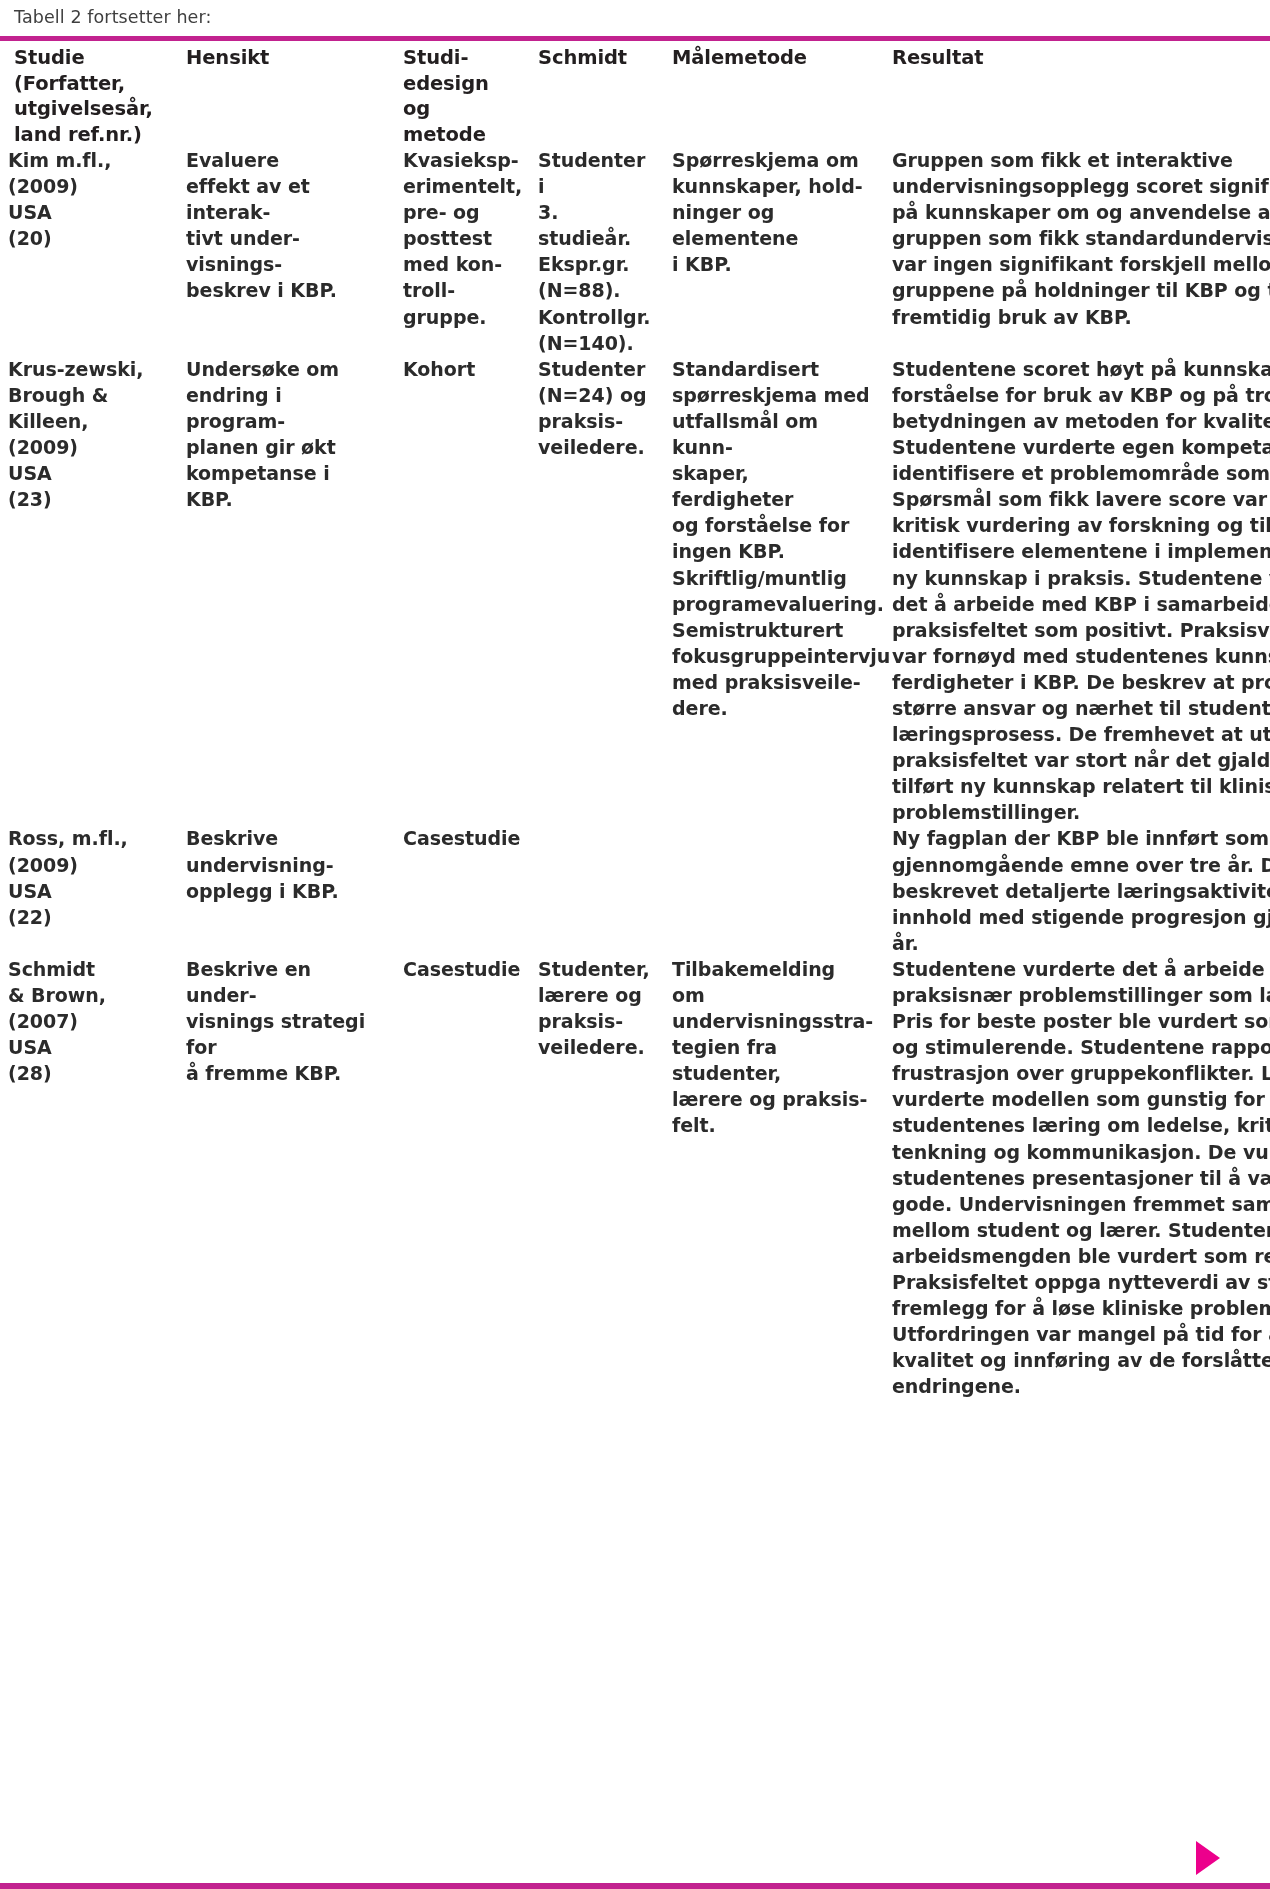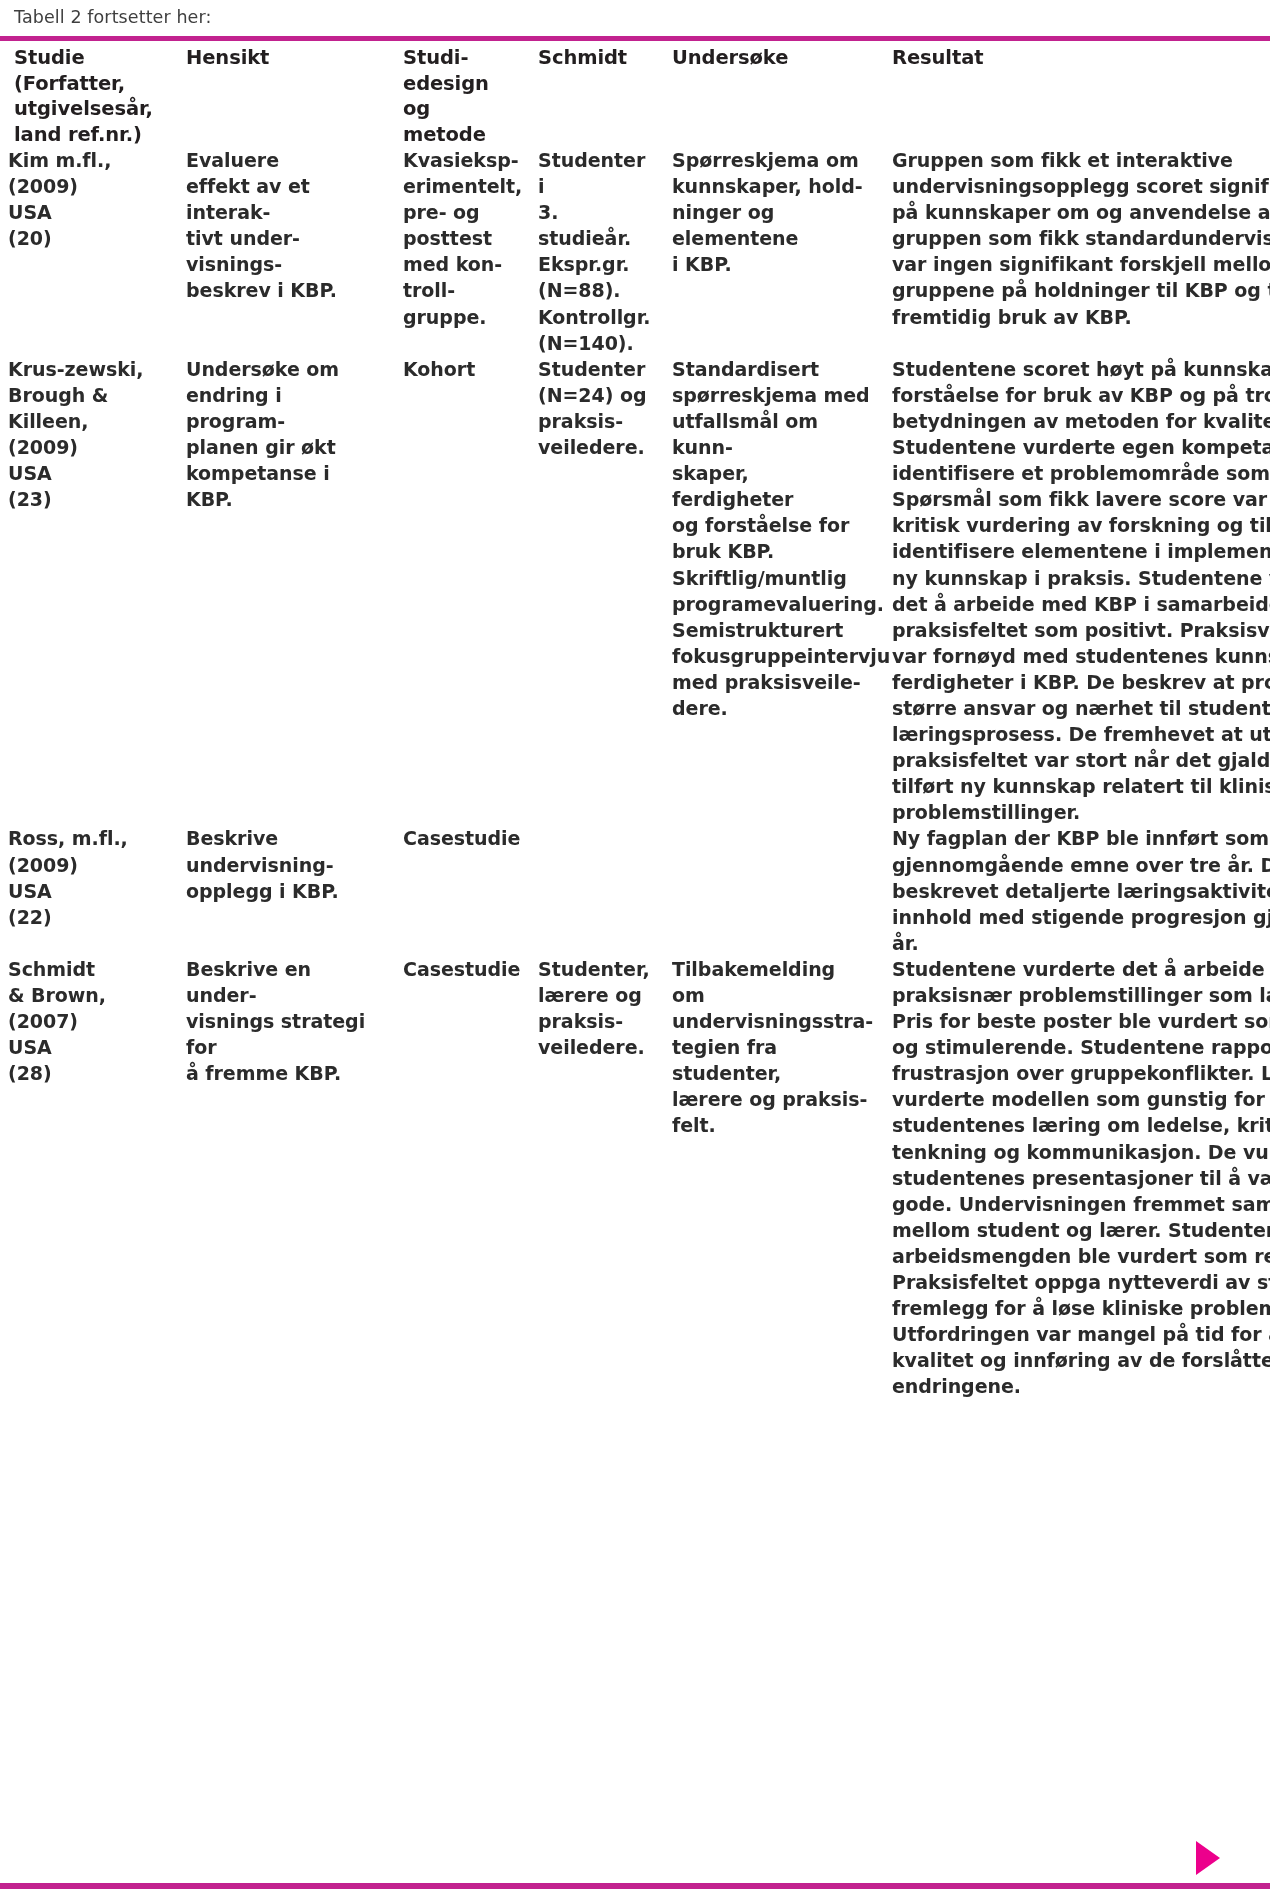--- a/index.html
+++ b/index.html
@@ -110,21 +110,21 @@
       <tr>
         <th class="c1">Studie
 (Forfatter,
 utgivelsesår,
 land ref.nr.)</th>
         <th class="c2">Hensikt</th>
         <th class="c3">Studi-
 edesign og
 metode</th>
         <th class="c4">Schmidt</th>
-        <th class="c5">Undersøke</th>
+        <th class="c5">Målemetode</th>
         <th class="c6">Resultat</th>
       </tr>
     </thead>
     <tbody>
       <tr>
         <td class="c1">Kim m.fl.,
 (2009)
 USA
 (20)</td>
         <td class="c2">Evaluere
@@ -164,21 +164,21 @@
         <td class="c3">Kohort</td>
         <td class="c4">Studenter
 (N=24) og
 praksis-
 veiledere.</td>
         <td class="c5">Standardisert
 spørreskjema med
 utfallsmål om kunn-
 skaper, ferdigheter
 og forståelse for
-bruk KBP.
+ingen KBP.
 Skriftlig/muntlig
 programevaluering.
 Semistrukturert
 fokusgruppeintervju
 med praksisveile-
 dere.</td>
         <td class="c6">Studentene scoret høyt på kunnskap om og forståelse for bruk av KBP og på tro på betydningen av metoden for kvalitet i praksis. Studentene vurderte egen kompetanse i å identifisere et problemområde som god.  Spørsmål som fikk lavere score var evnen til kritisk vurdering av forskning og til å identifisere elementene i implementering av ny kunnskap i praksis. Studentene vurderte det å arbeide med KBP i samarbeide med praksisfeltet som positivt. Praksisveilederne var fornøyd med studentenes kunnskaper og ferdigheter i KBP.  De beskrev at prosjektet ga større ansvar og nærhet til studentenes læringsprosess. De fremhevet at utbyttet for praksisfeltet var stort når det gjaldt å få tilført ny kunnskap relatert til kliniske problemstillinger.</td>
       </tr>
       <tr>
         <td class="c1">Ross, m.fl.,

